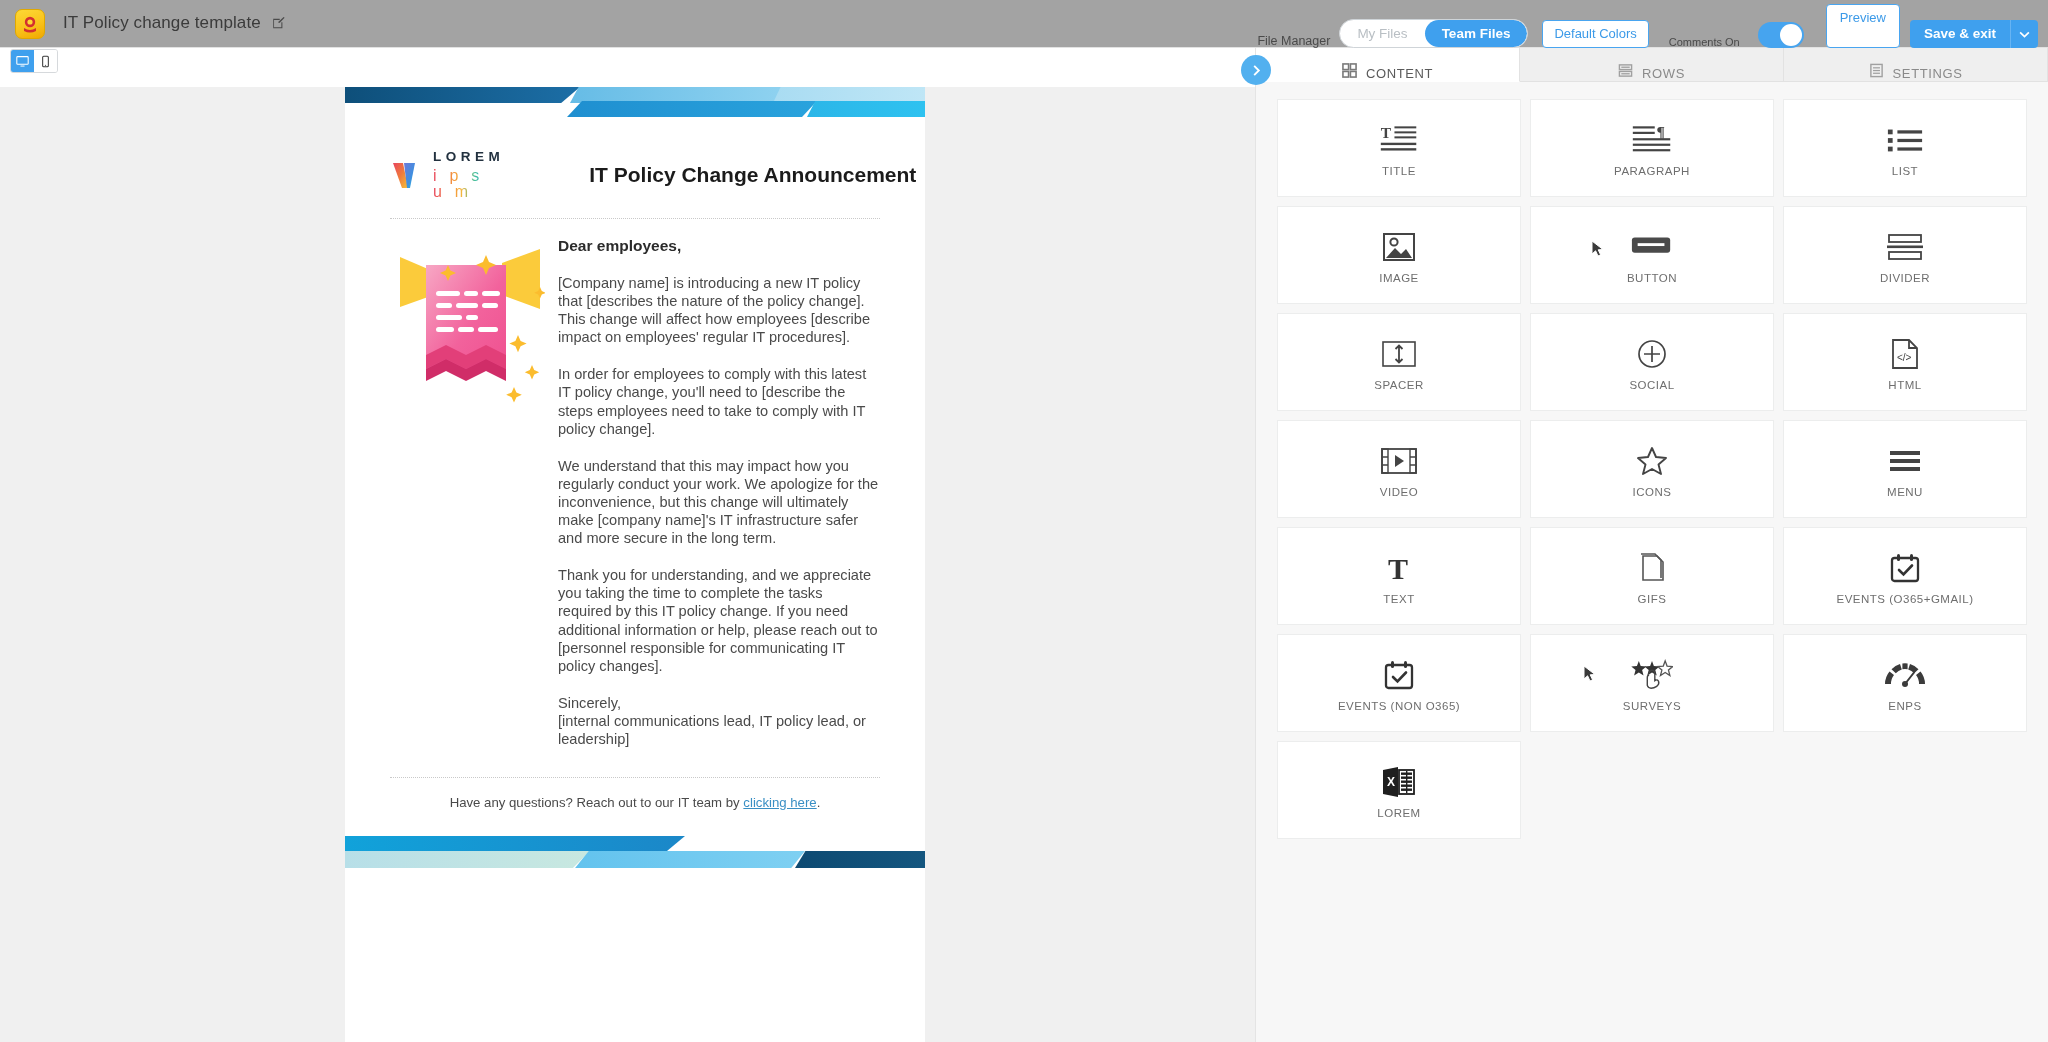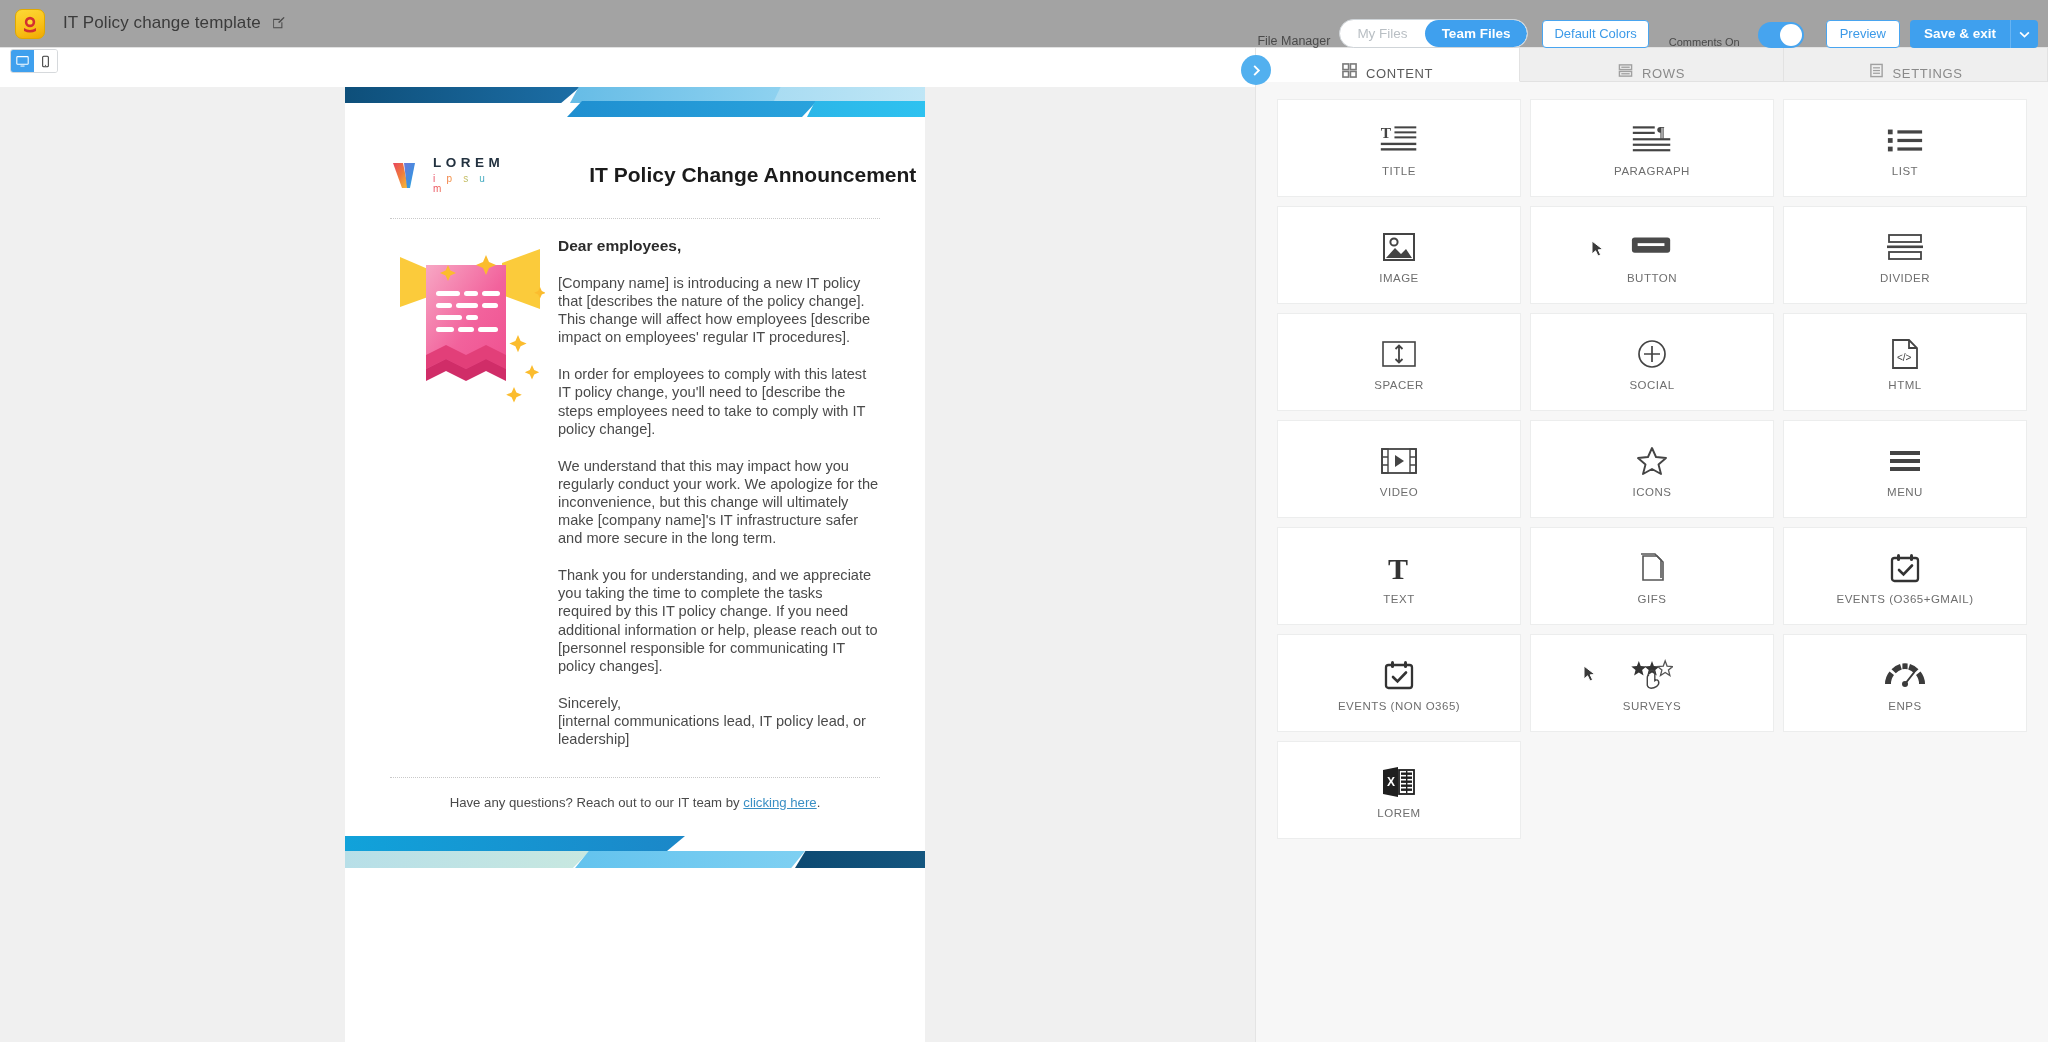--- a/index.html
+++ b/index.html
@@ -102,21 +102,21 @@
     position: absolute; top: 2px; right: 2px;
     width: 22px; height: 22px; border-radius: 50%;
     background: #fff;
   }
   .btn-preview {
     border: 1px solid #49a5f0;
     color: #3c9ae8;
     background: #fff;
     border-radius: 4px;
     font-size: 13px;
-    height: 28px; padding: 0 13px; line-height: 26px;
+    height: 44px; padding: 0 13px; line-height: 26px;
     margin-right: 10px;
     white-space: nowrap;
   }
   .btn-save {
     background: #3fa0ee; color: #fff;
     border-radius: 4px 0 0 4px;
     font-size: 13.5px; font-weight: bold;
     height: 28px; padding: 0 14px; line-height: 28px;
     white-space: nowrap;
   }
@@ -183,21 +183,21 @@
     height: 80px;
   }
   .logo-mark { display:flex; align-items:center; flex:none; }
   .logo-text { margin-left: 9px; line-height: 1; }
   .logo-lorem {
     font-size: 13.5px; letter-spacing: 4.5px;
     color: #22313f; font-weight: bold;
     font-family: "Liberation Sans", sans-serif;
   }
   .logo-ipsum {
-    font-size: 10px; letter-spacing: 4.2px;
+    font-size: 16px; letter-spacing: 4.2px;
     margin-top: 4px;
     background: linear-gradient(90deg,#e8455f 0%,#f07a3c 20%,#f5b53c 40%,#3fbfa0 60%,#3f8fe0 80%,#8e5fd0 100%);
     -webkit-background-clip: text; background-clip: text;
     -webkit-text-fill-color: transparent; color: transparent;
   }
   .email-title {
     font-size: 21px; font-weight: bold; color: #1b1b1b;
     margin-left: 85px; white-space: nowrap;
   }
 

